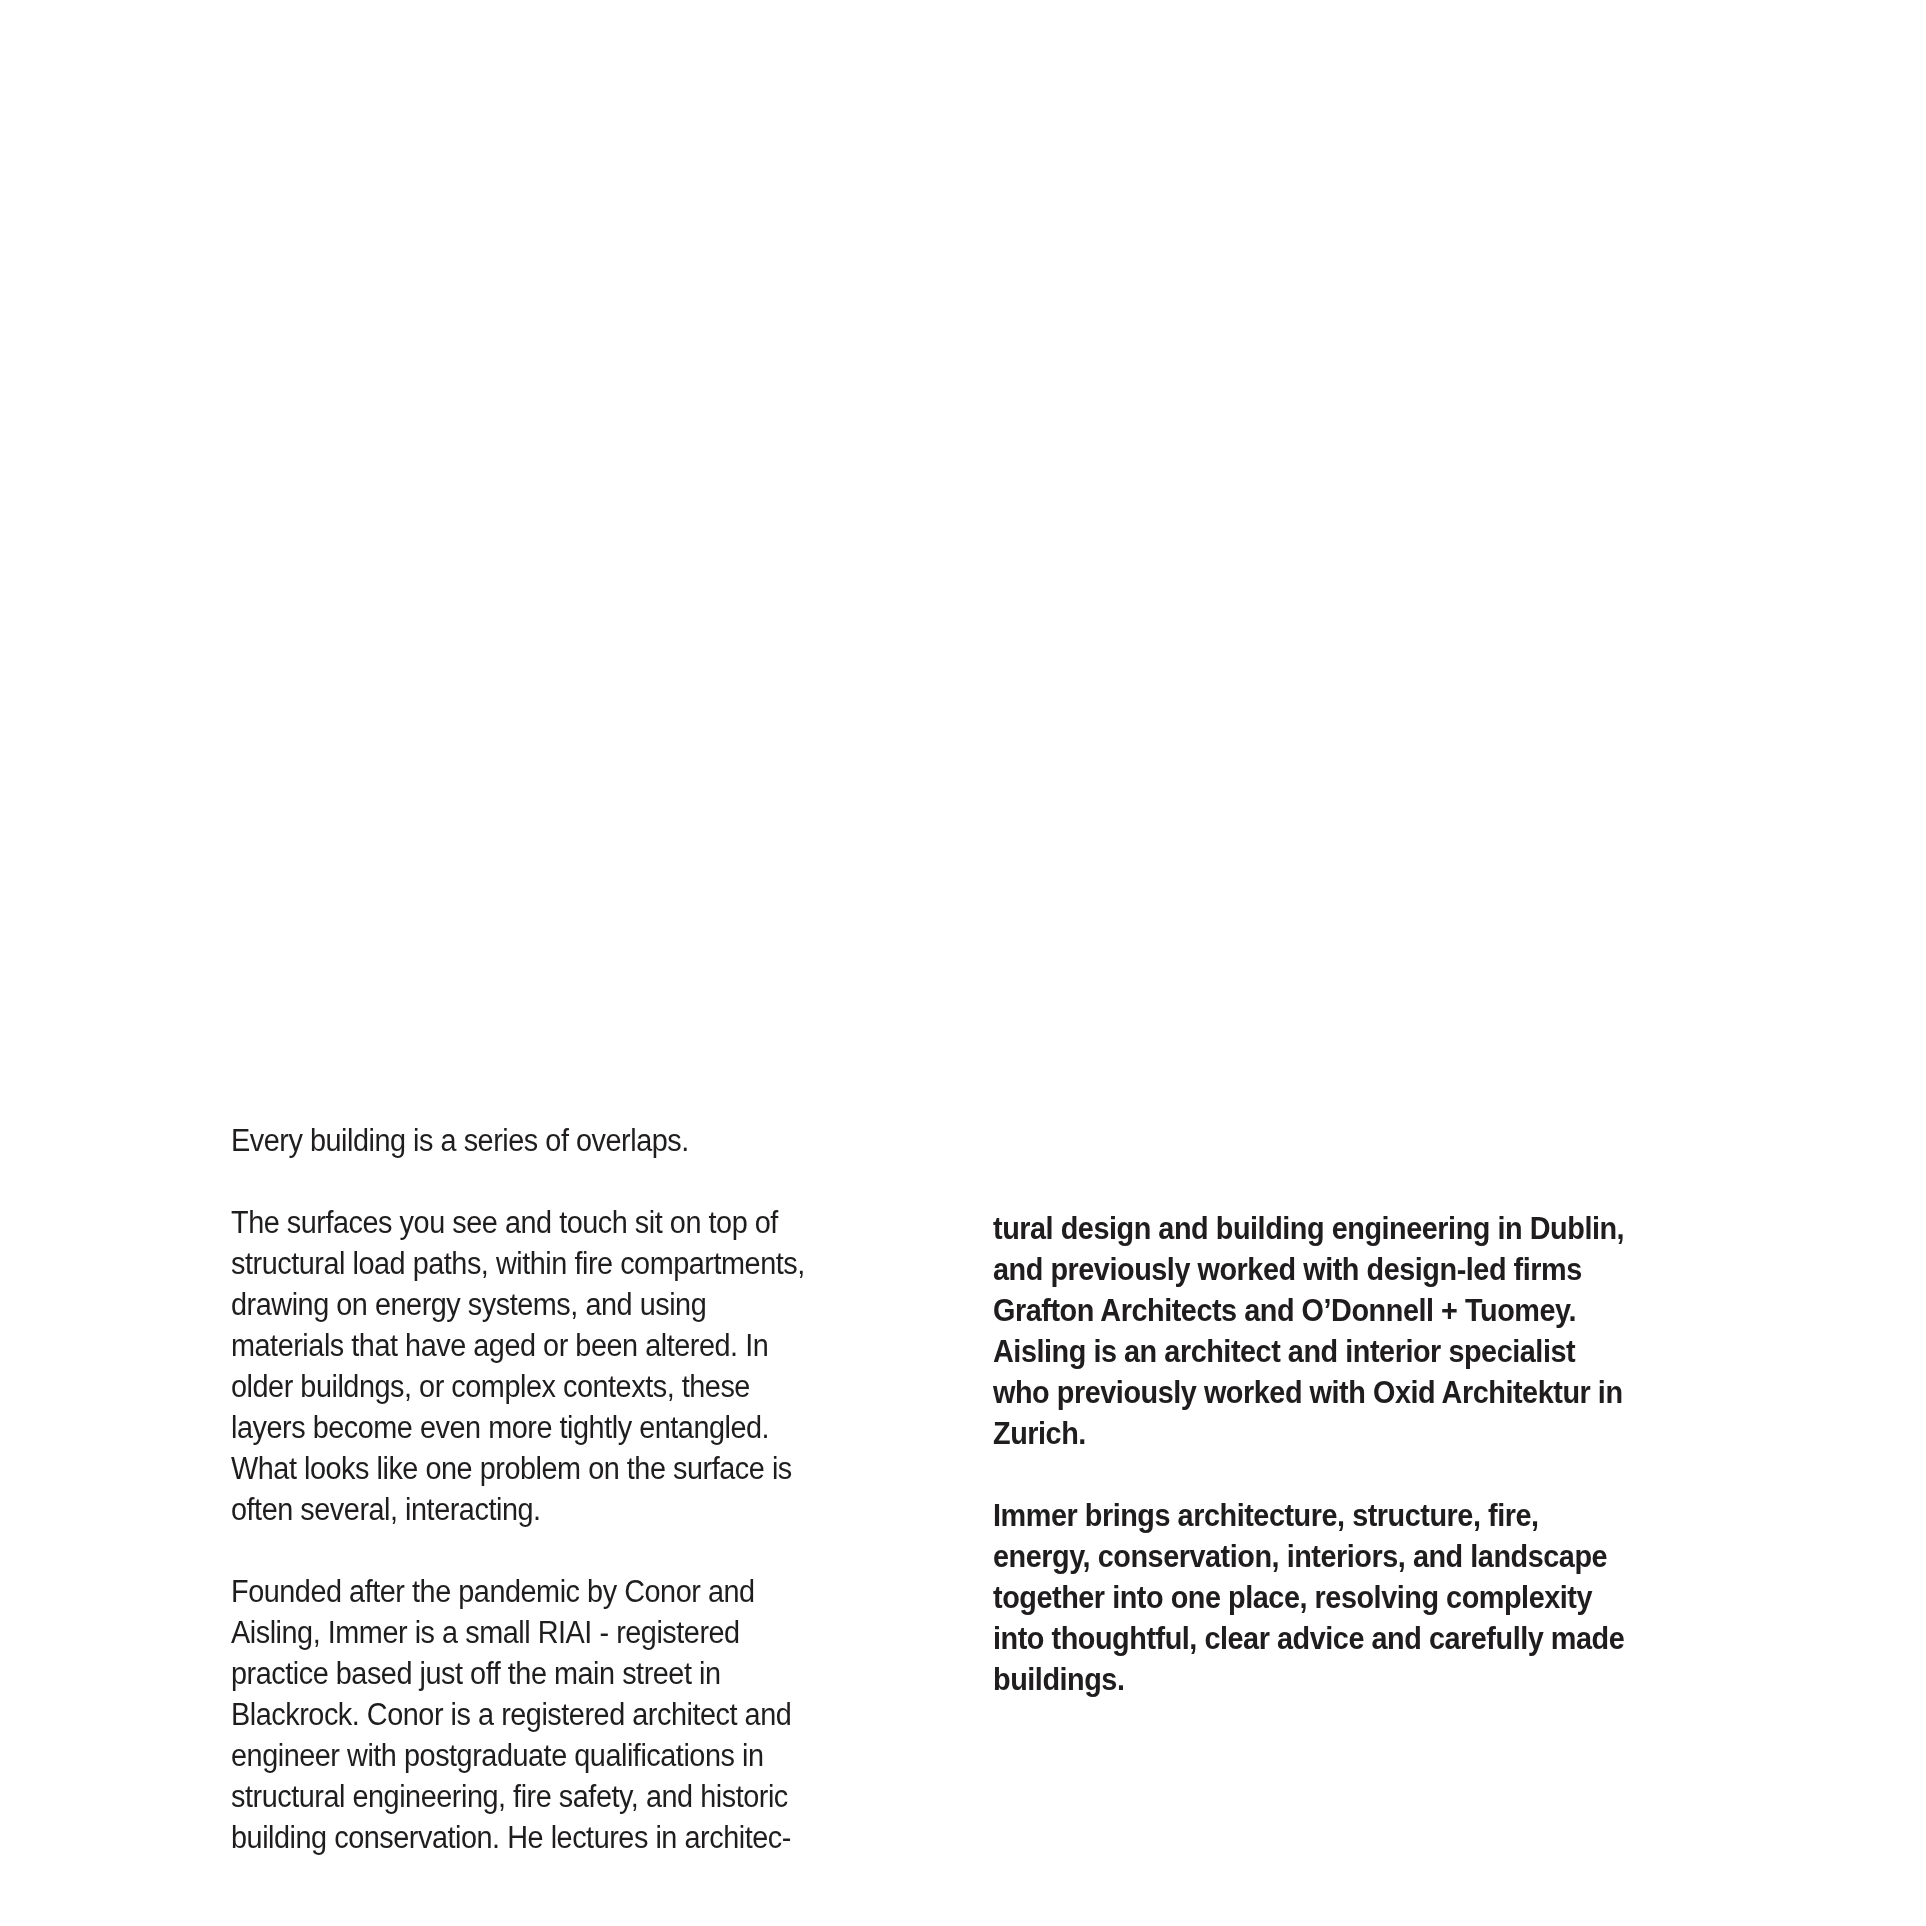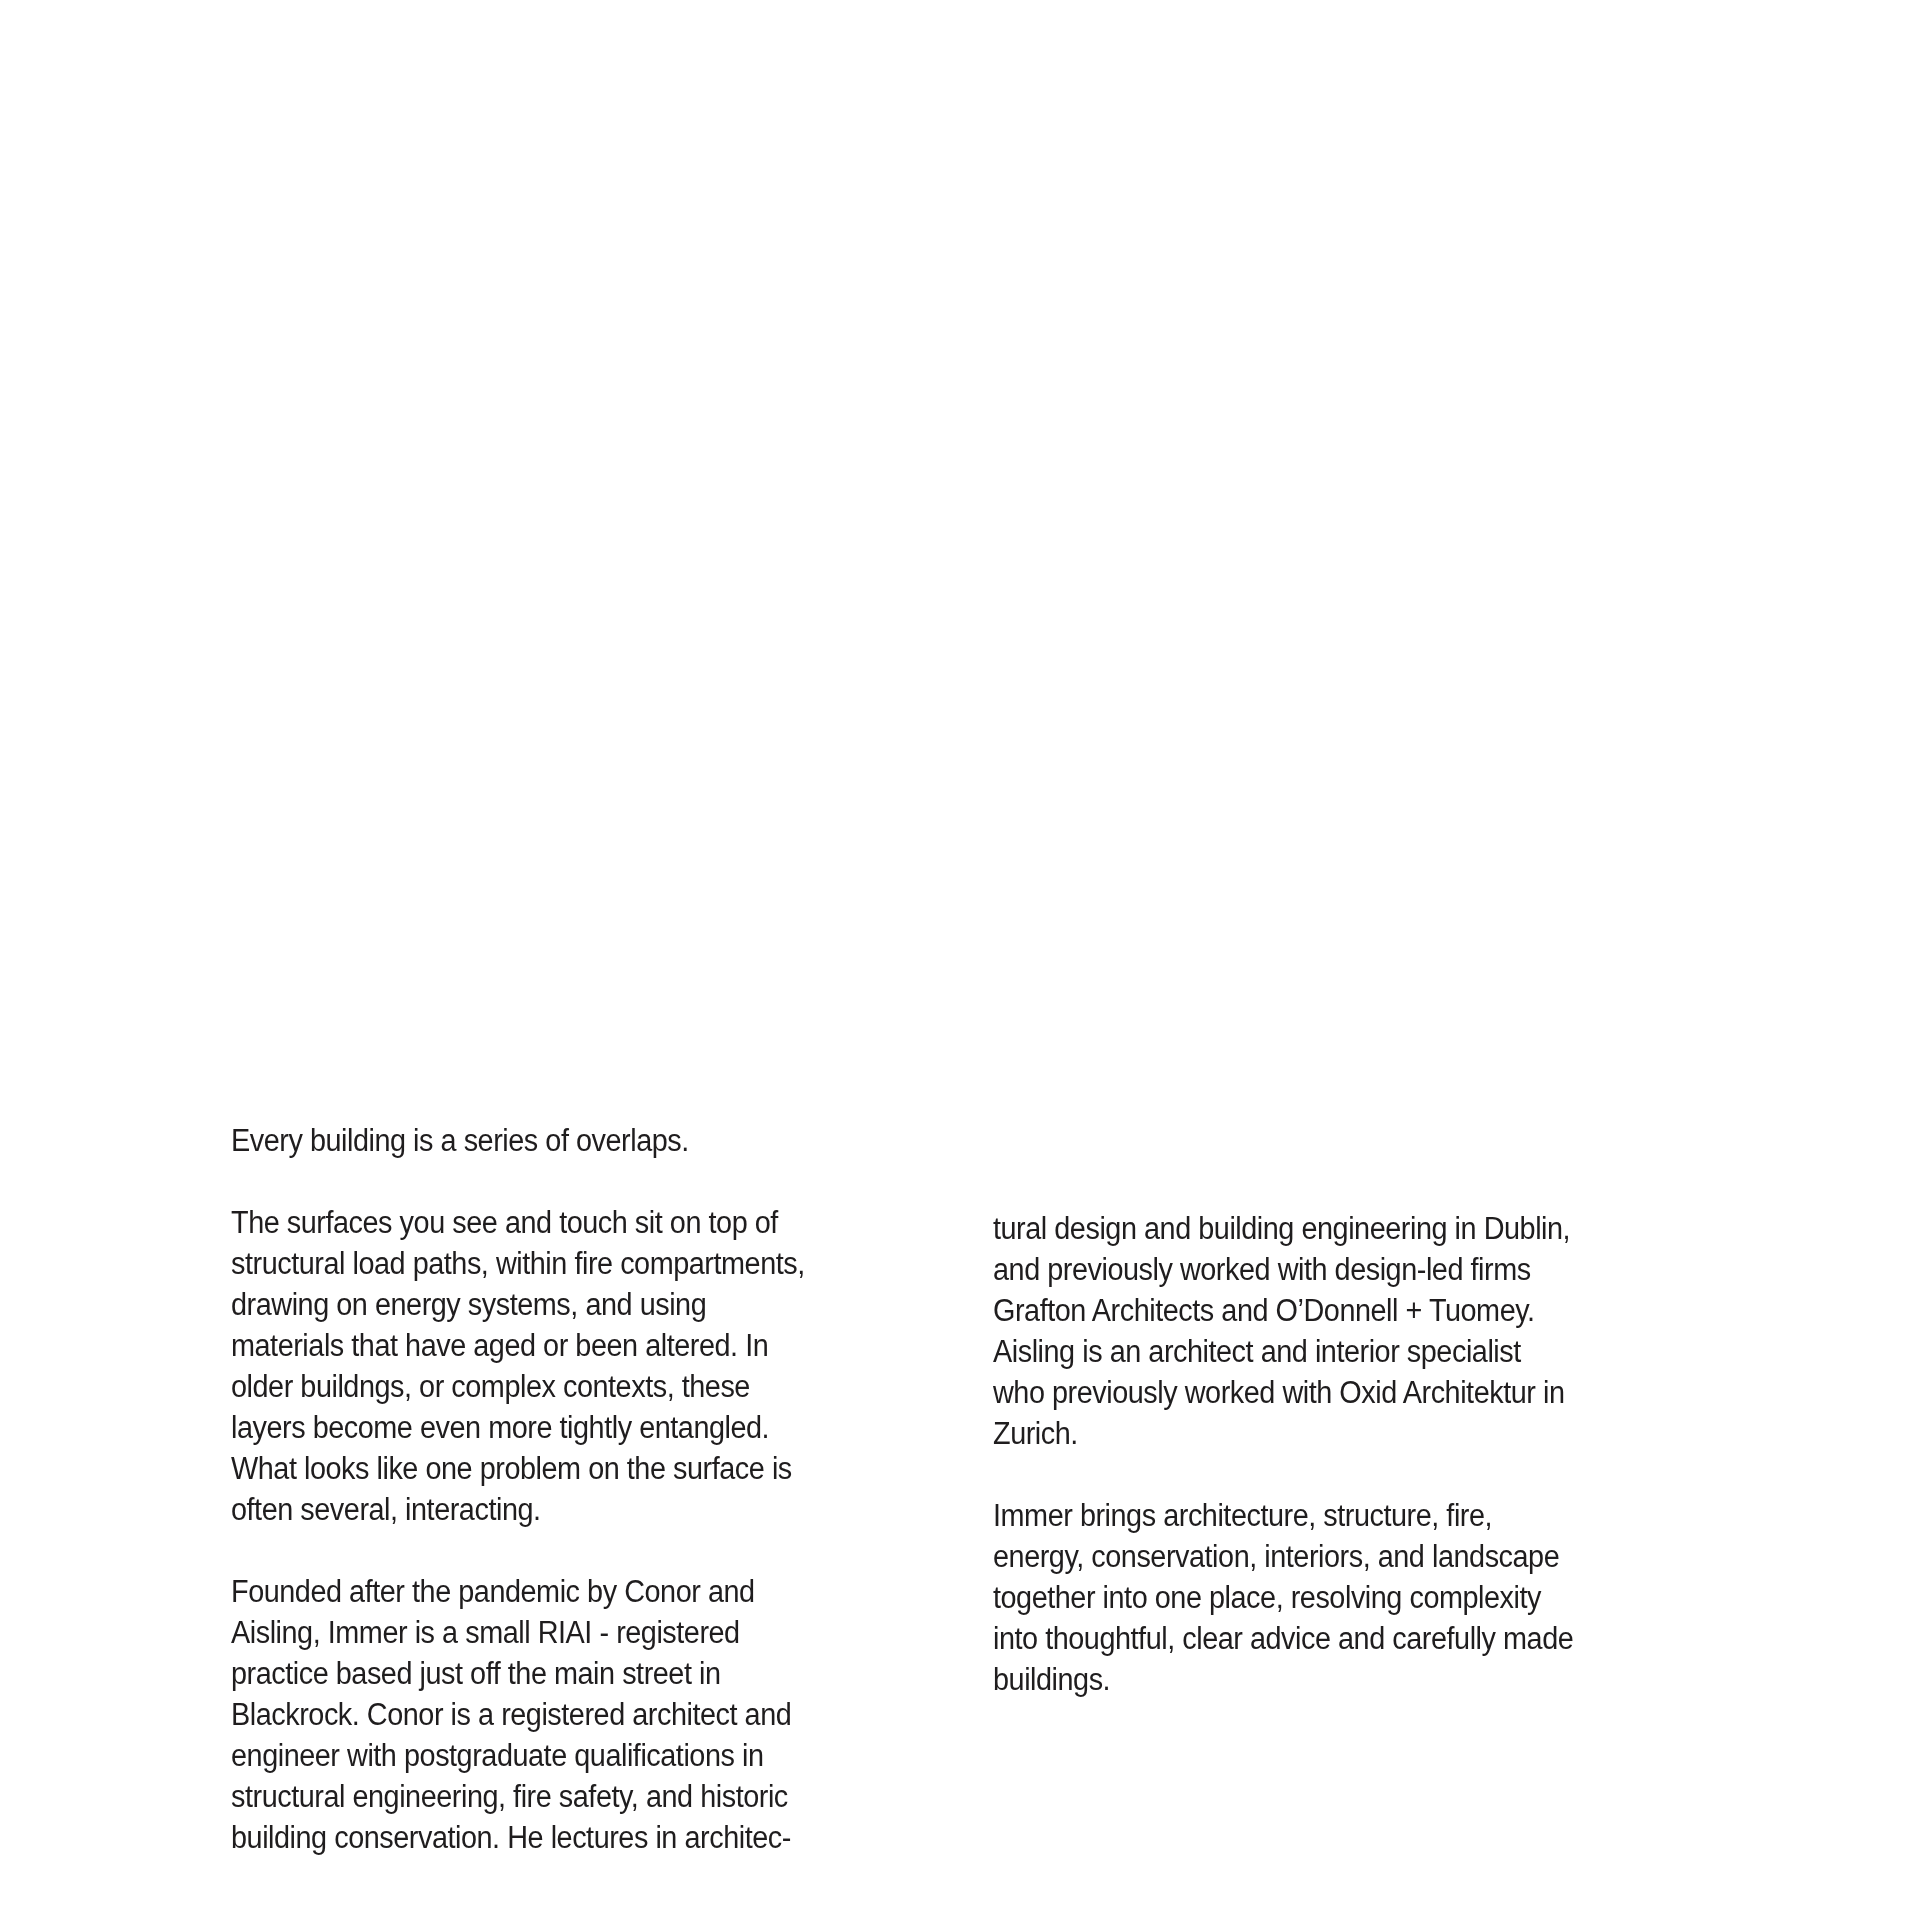--- a/index.html
+++ b/index.html
@@ -19,21 +19,21 @@
       position: absolute;
       left: 0; top: 0;
       width: 1927px; height: 1656px;
       background: #ffffff;
     }
     .col {
       position: absolute;
       width: 725px;
     }
     .col-left { left: 231px; top: 1120px; }
-    .col-right { left: 993px; top: 1208px; }
+    .col-right { left: 993px; top: 1208px; font-weight: bold; }
     .line {
       display: block;
       font-size: 31px;
       line-height: 41px;
       white-space: nowrap;
       letter-spacing: -0.5px;
       transform: scaleX(0.93);
       transform-origin: left center;
     }
     .para { margin: 0; }

